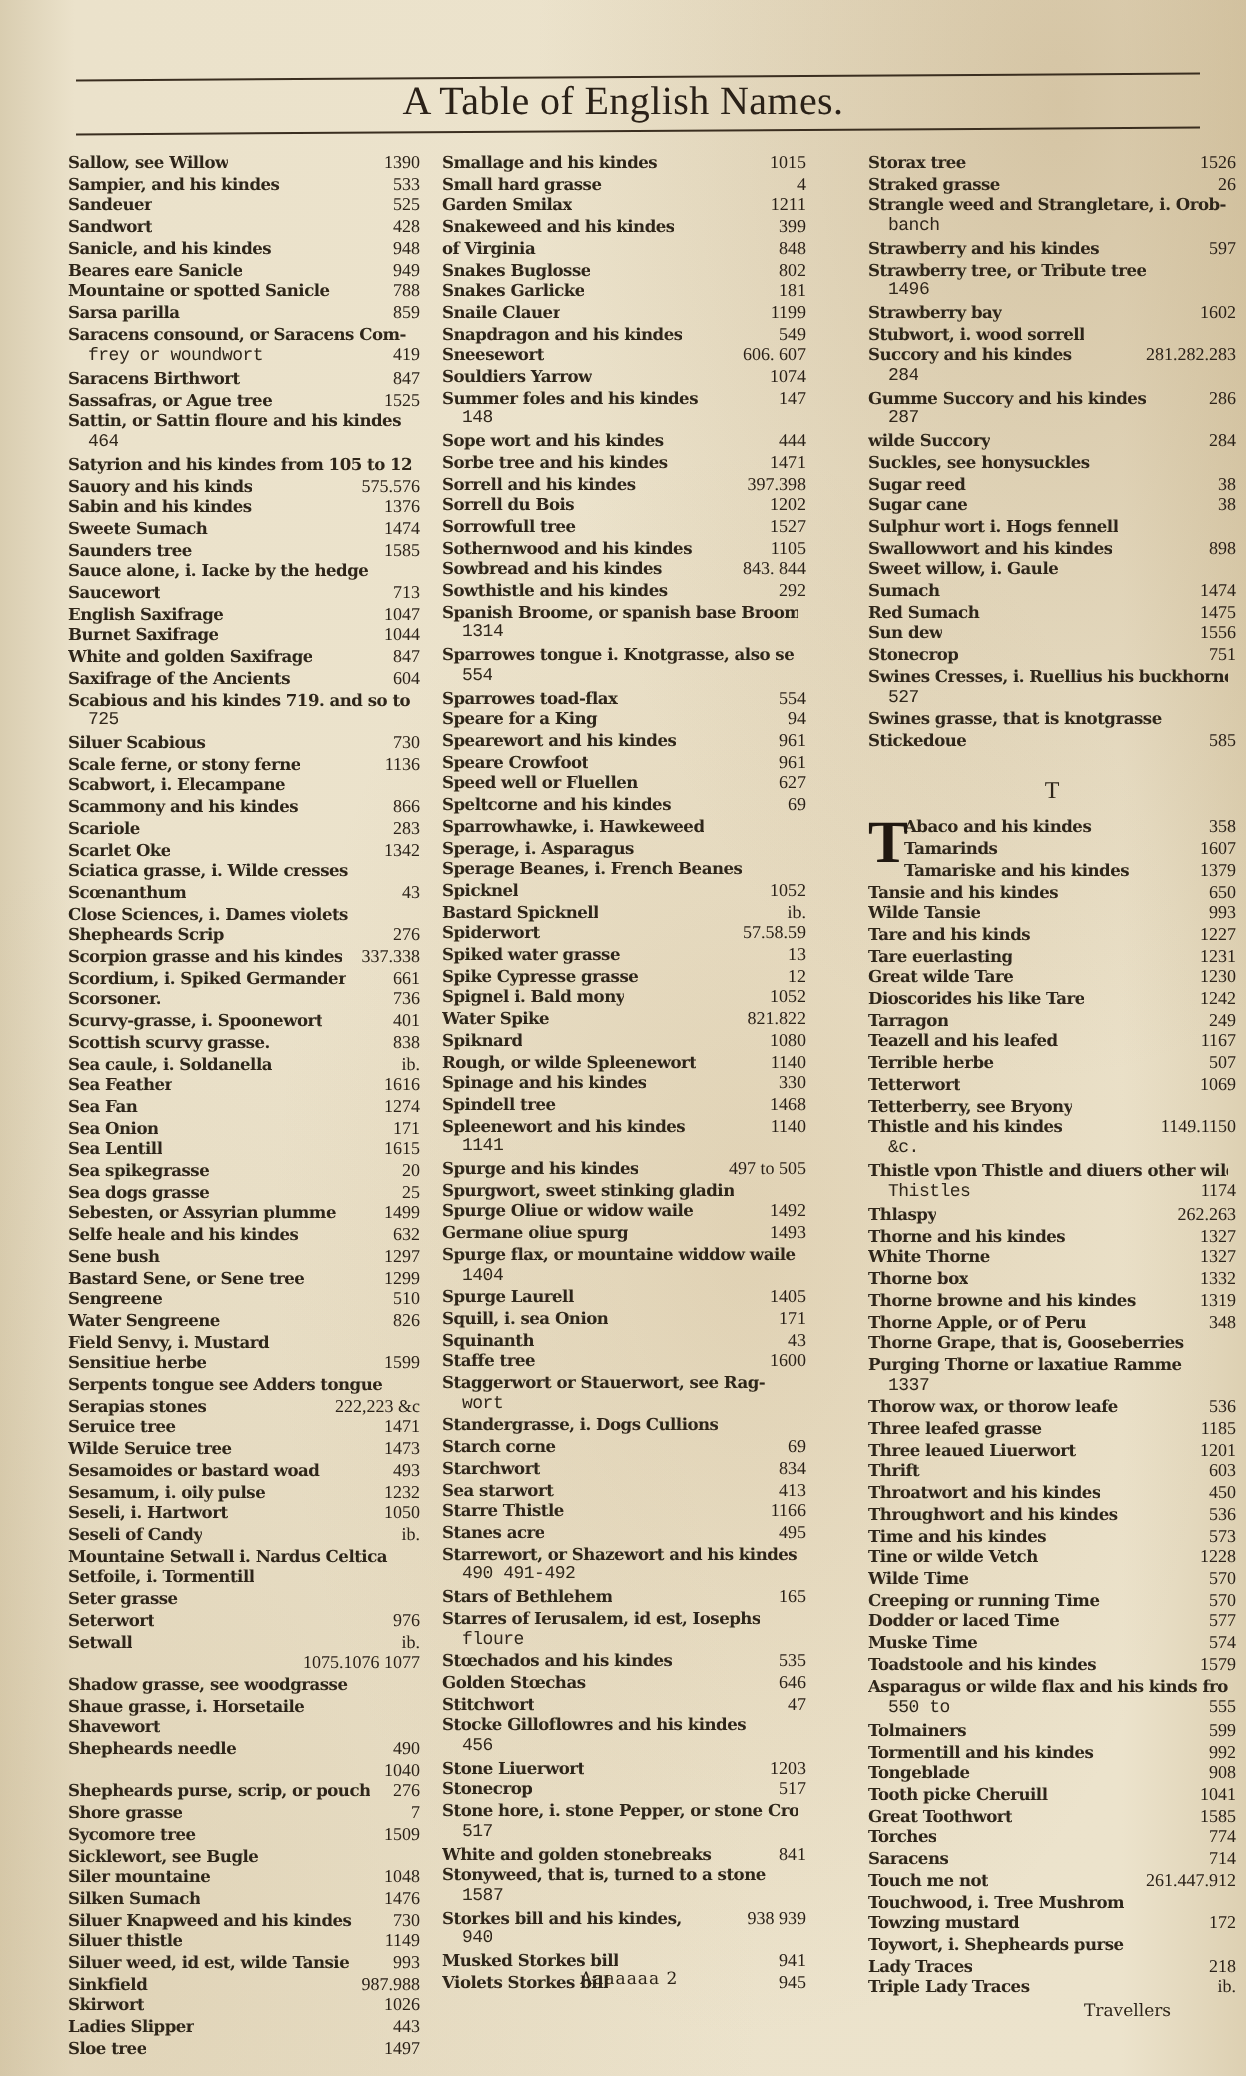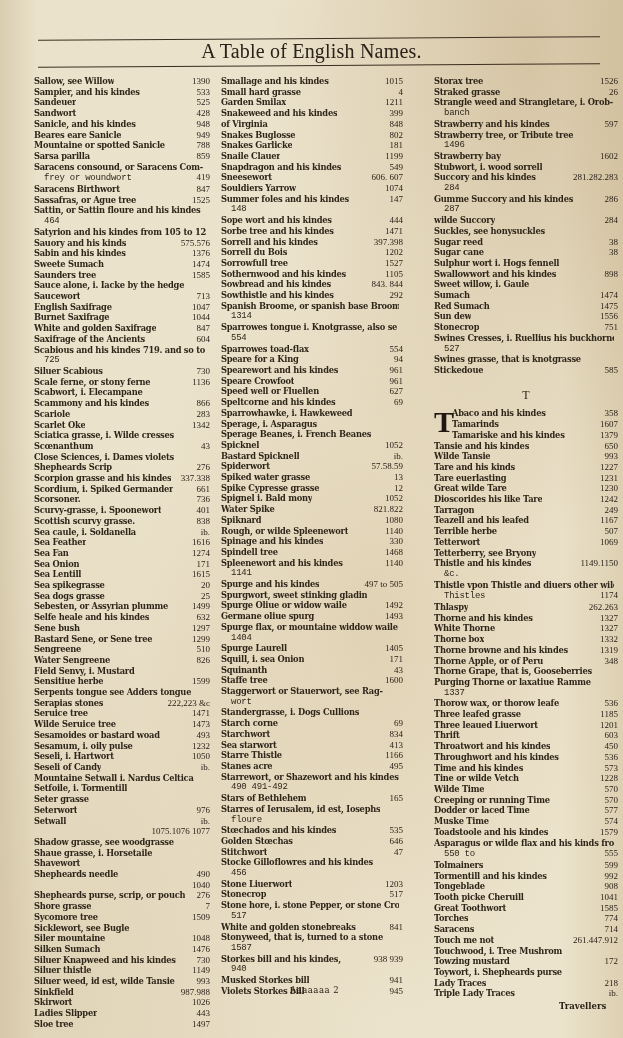--- a/index.html
+++ b/index.html
@@ -47,22 +47,22 @@
   .dropcap-block { position: relative; padding-left: 18px; }
   .dropcap {
     position: absolute; left: 0; top: 0; font-family: "Liberation Serif", serif;
     font-weight: bold; font-size: 30px; line-height: 28px; color: #201810;
   }
   .signature {
     position: absolute; left: 290px; top: 985px;
     font-size: 8.5px; font-weight: normal; letter-spacing: 0.5px;
   }
   .catchword {
-    position: absolute; left: 559px; top: 1001px;
-    font-size: 8.5px; font-weight: bold;
+    position: absolute; left: 542px; top: 1001px;
+    font-size: 8.5px; font-weight: normal;
   }
 </style>
 </head>
 <body>
 
 <div class="page">
   <div class="rule top"></div>
   <div class="title">A Table of English Names.</div>
   <div class="rule bottom"></div>
 

